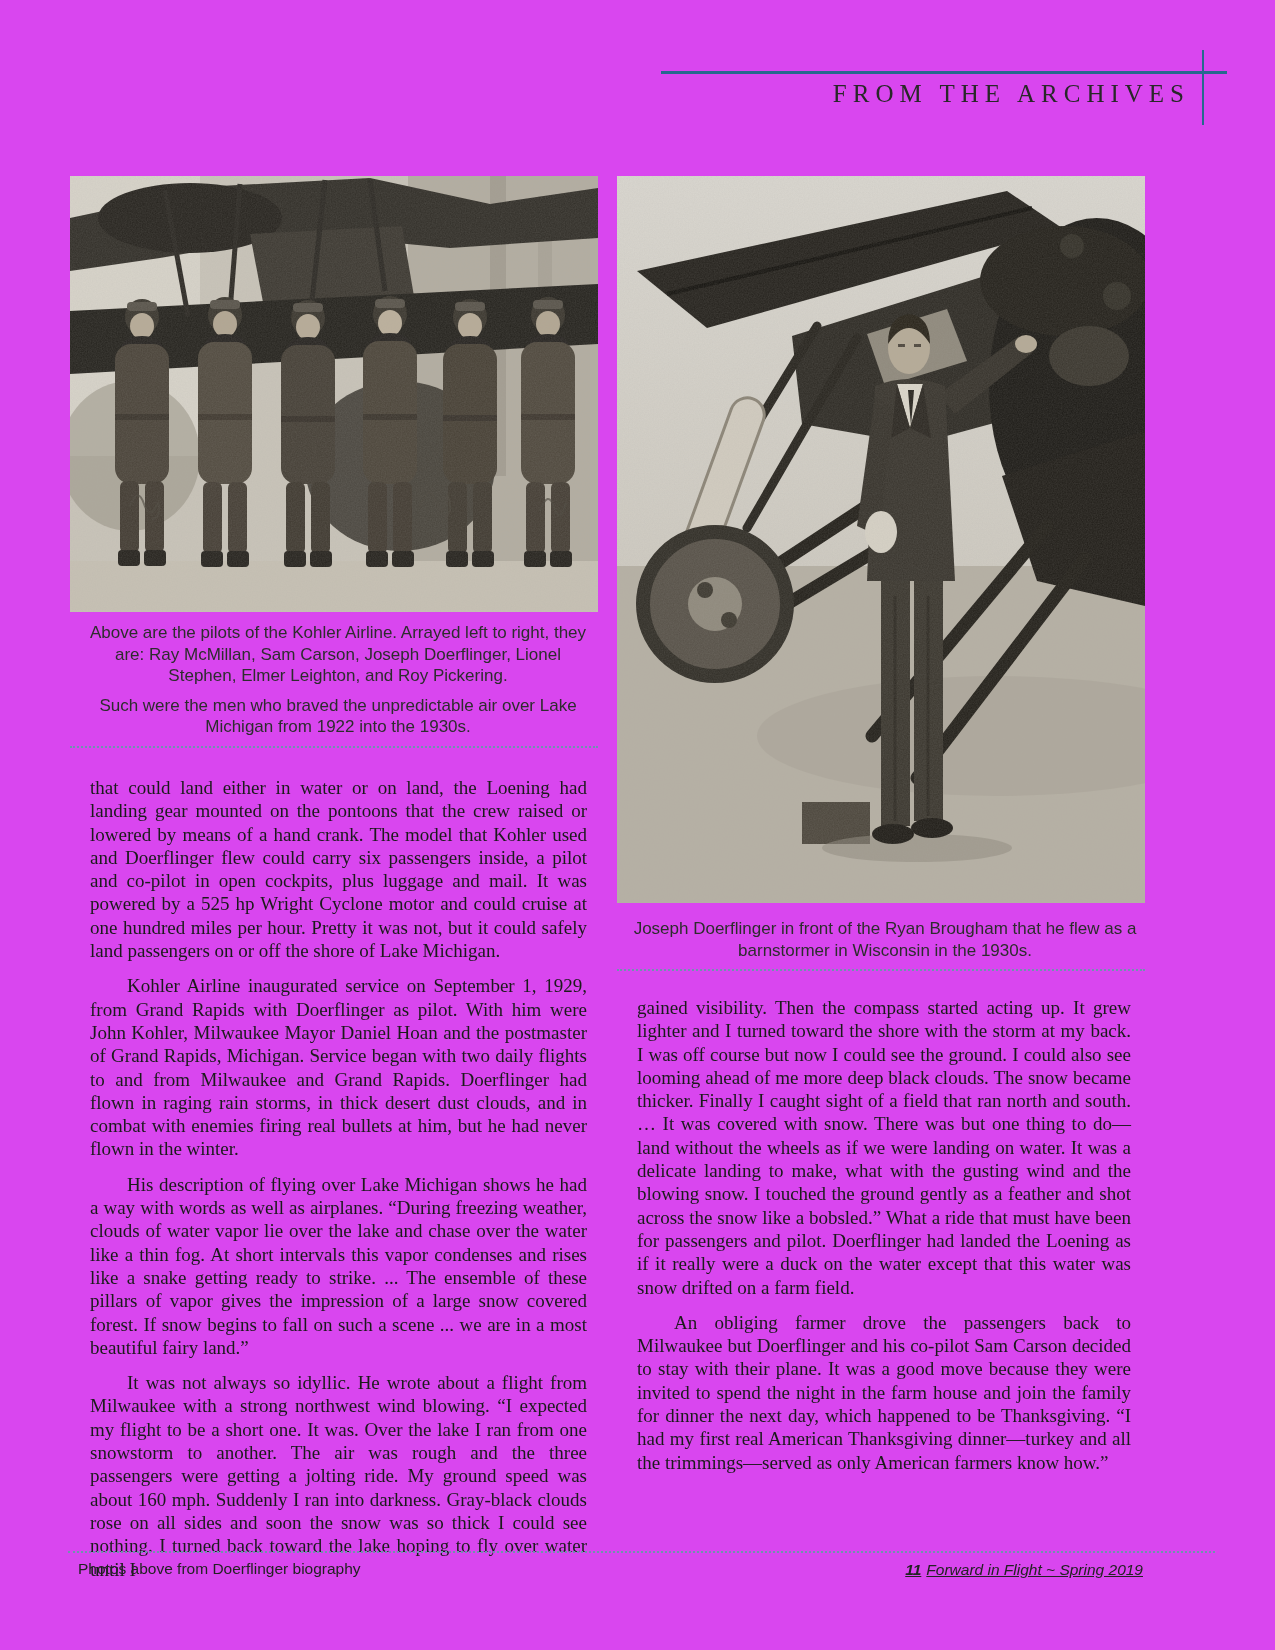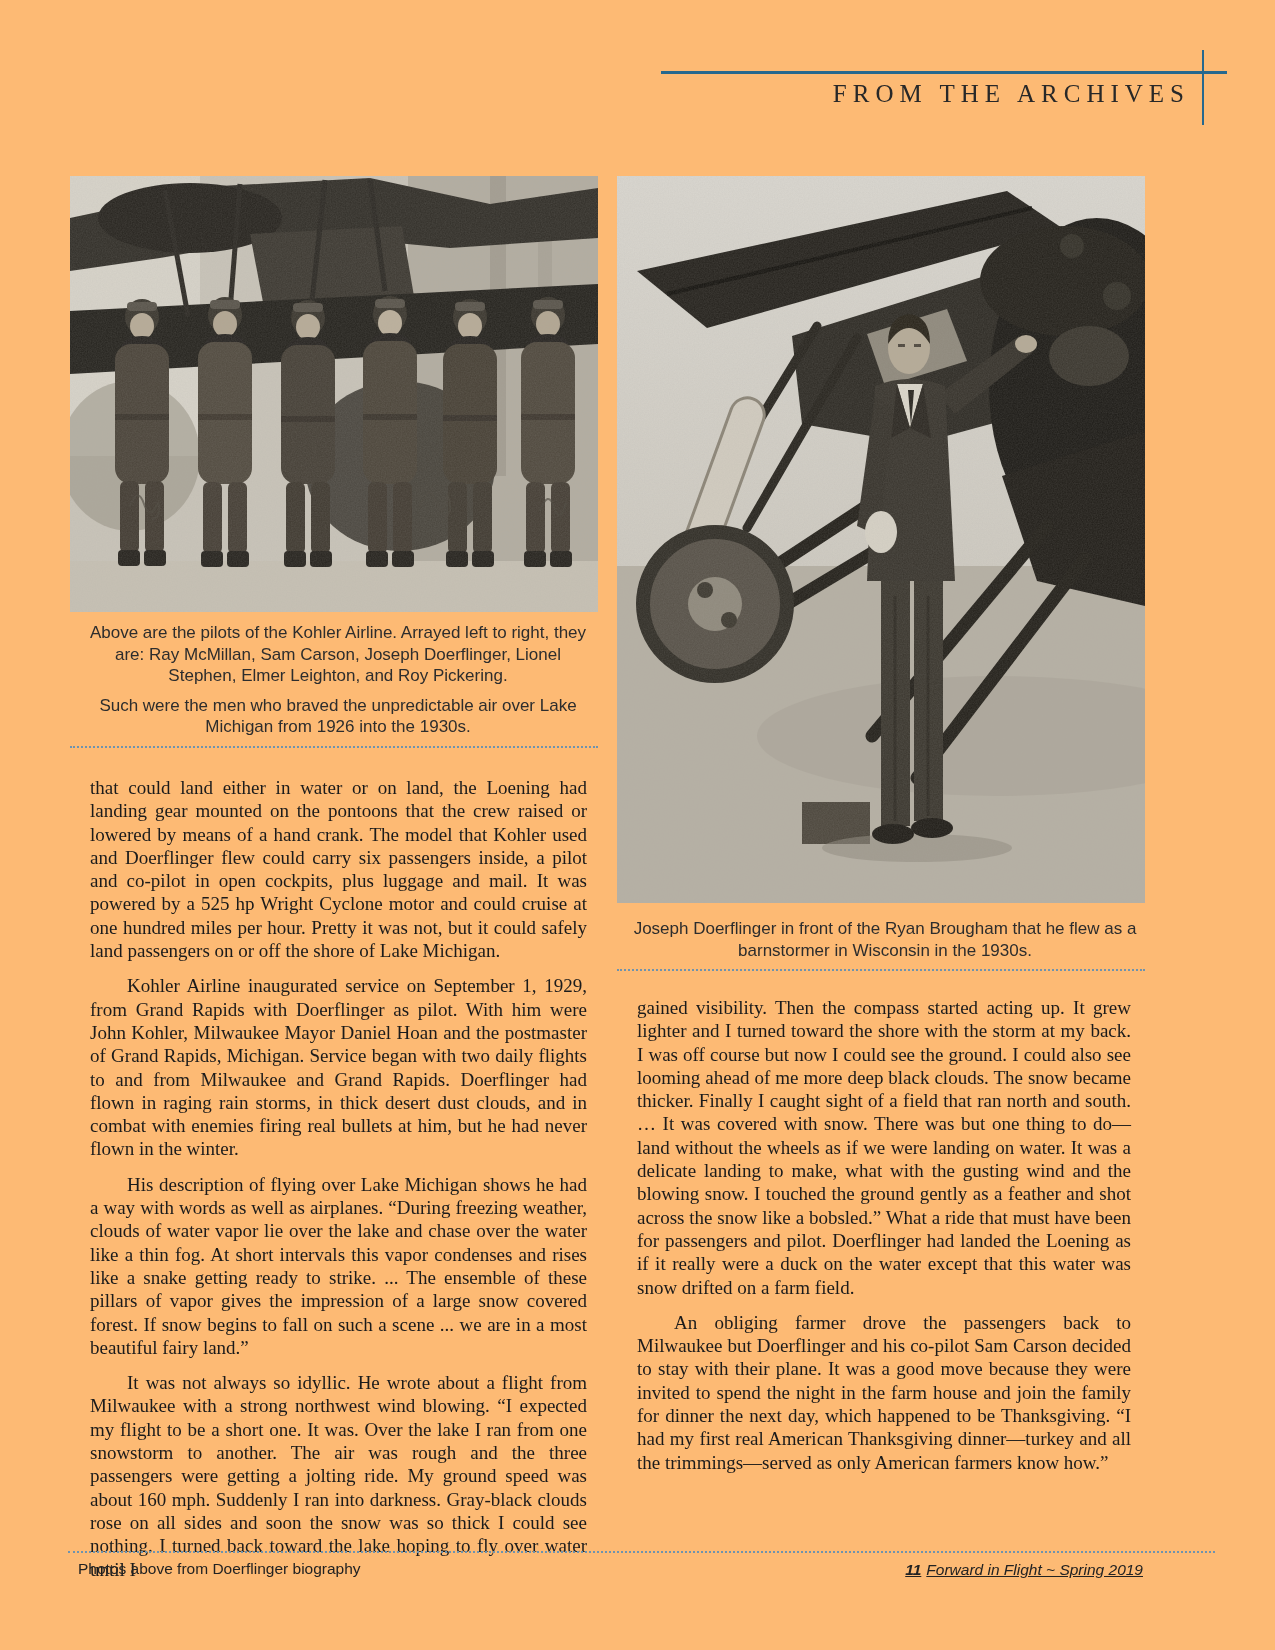--- a/index.html
+++ b/index.html
@@ -1,18 +1,18 @@
 <!DOCTYPE html>
 <html><head>
 <meta charset="utf-8">
 <style>
   html,body{margin:0;padding:0;background:#9a9a9a;}
   .page{
     position:relative;width:1275px;height:1650px;margin:0 auto;
-    background:#fdba74;overflow:hidden;
+    background:#d946ef;overflow:hidden;
     font-family:"Liberation Serif", serif;color:#1c1c1c;
   }
   
   .rule-h{position:absolute;left:661px;top:71px;width:566px;height:3px;background:#26688e;}
   .rule-v{position:absolute;left:1202px;top:50px;width:2px;height:75px;background:#26688e;}
   .page-title{
     position:absolute;left:640px;top:80px;width:550px;margin:0;
     text-align:right;font-size:25px;font-weight:400;letter-spacing:6px;
     color:#282828;font-family:"Liberation Serif", serif;
   }
@@ -159,21 +159,21 @@
         <path d="M60,330 q8,-20 14,-2 t14,-2 q4,14 -6,18"></path>
         <path d="M350,330 q10,-24 16,-4 t12,-6 q6,16 -4,22"></path>
         <path d="M470,335 q8,-22 14,-4 t12,-4"></path>
       </g>
       <rect width="528" height="436" filter="url(#grainL)"></rect>
     </svg>
   </figure>
 
   <div class="caption caption-left">
     <p>Above are the pilots of the Kohler Airline. Arrayed left to right, they are: Ray McMillan, Sam Carson, Joseph Doerflinger, Lionel Stephen, Elmer Leighton, and Roy Pickering.</p>
-    <p>Such were the men who braved the unpredictable air over Lake Michigan from 1926 into the 1930s.</p>
+    <p>Such were the men who braved the unpredictable air over Lake Michigan from 1922 into the 1930s.</p>
     <div class="dotted"></div>
   </div>
 
   <section class="col col-left">
     <p>that could land either in water or on land, the Loening had landing gear mounted on the pontoons that the crew raised or lowered by means of a hand crank. The model that Kohler used and Doerflinger flew could carry six passengers inside, a pilot and co-pilot in open cockpits, plus luggage and mail. It was powered by a 525 hp Wright Cyclone motor and could cruise at one hundred miles per hour. Pretty it was not, but it could safely land passengers on or off the shore of Lake Michigan.</p>
     <p class="indent">Kohler Airline inaugurated service on September 1, 1929, from Grand Rapids with Doerflinger as pilot. With him were John Kohler, Milwaukee Mayor Daniel Hoan and the postmaster of Grand Rapids, Michigan. Service began with two daily flights to and from Milwaukee and Grand Rapids. Doerflinger had flown in raging rain storms, in thick desert dust clouds, and in combat with enemies firing real bullets at him, but he had never flown in the winter.</p>
     <p class="indent">His description of flying over Lake Michigan shows he had a way with words as well as airplanes. “During freezing weather, clouds of water vapor lie over the lake and chase over the water like a thin fog. At short intervals this vapor condenses and rises like a snake getting ready to strike. ... The ensemble of these pillars of vapor gives the impression of a large snow covered forest. If snow begins to fall on such a scene ... we are in a most beautiful fairy land.”</p>
     <p class="indent">It was not always so idyllic. He wrote about a flight from Milwaukee with a strong northwest wind blowing. “I expected my flight to be a short one. It was. Over the lake I ran from one snowstorm to another. The air was rough and the three passengers were getting a jolting ride. My ground speed was about 160 mph. Suddenly I ran into darkness. Gray-black clouds rose on all sides and soon the snow was so thick I could see nothing. I turned back toward the lake hoping to fly over water until I</p>
   </section>
 

